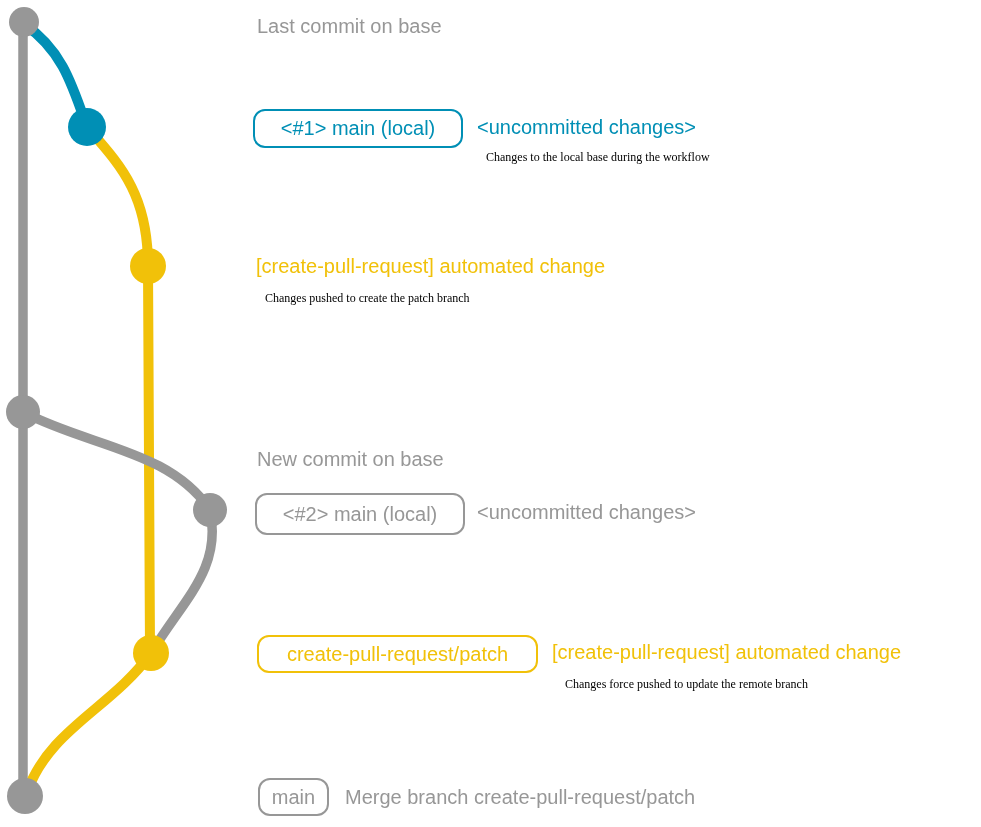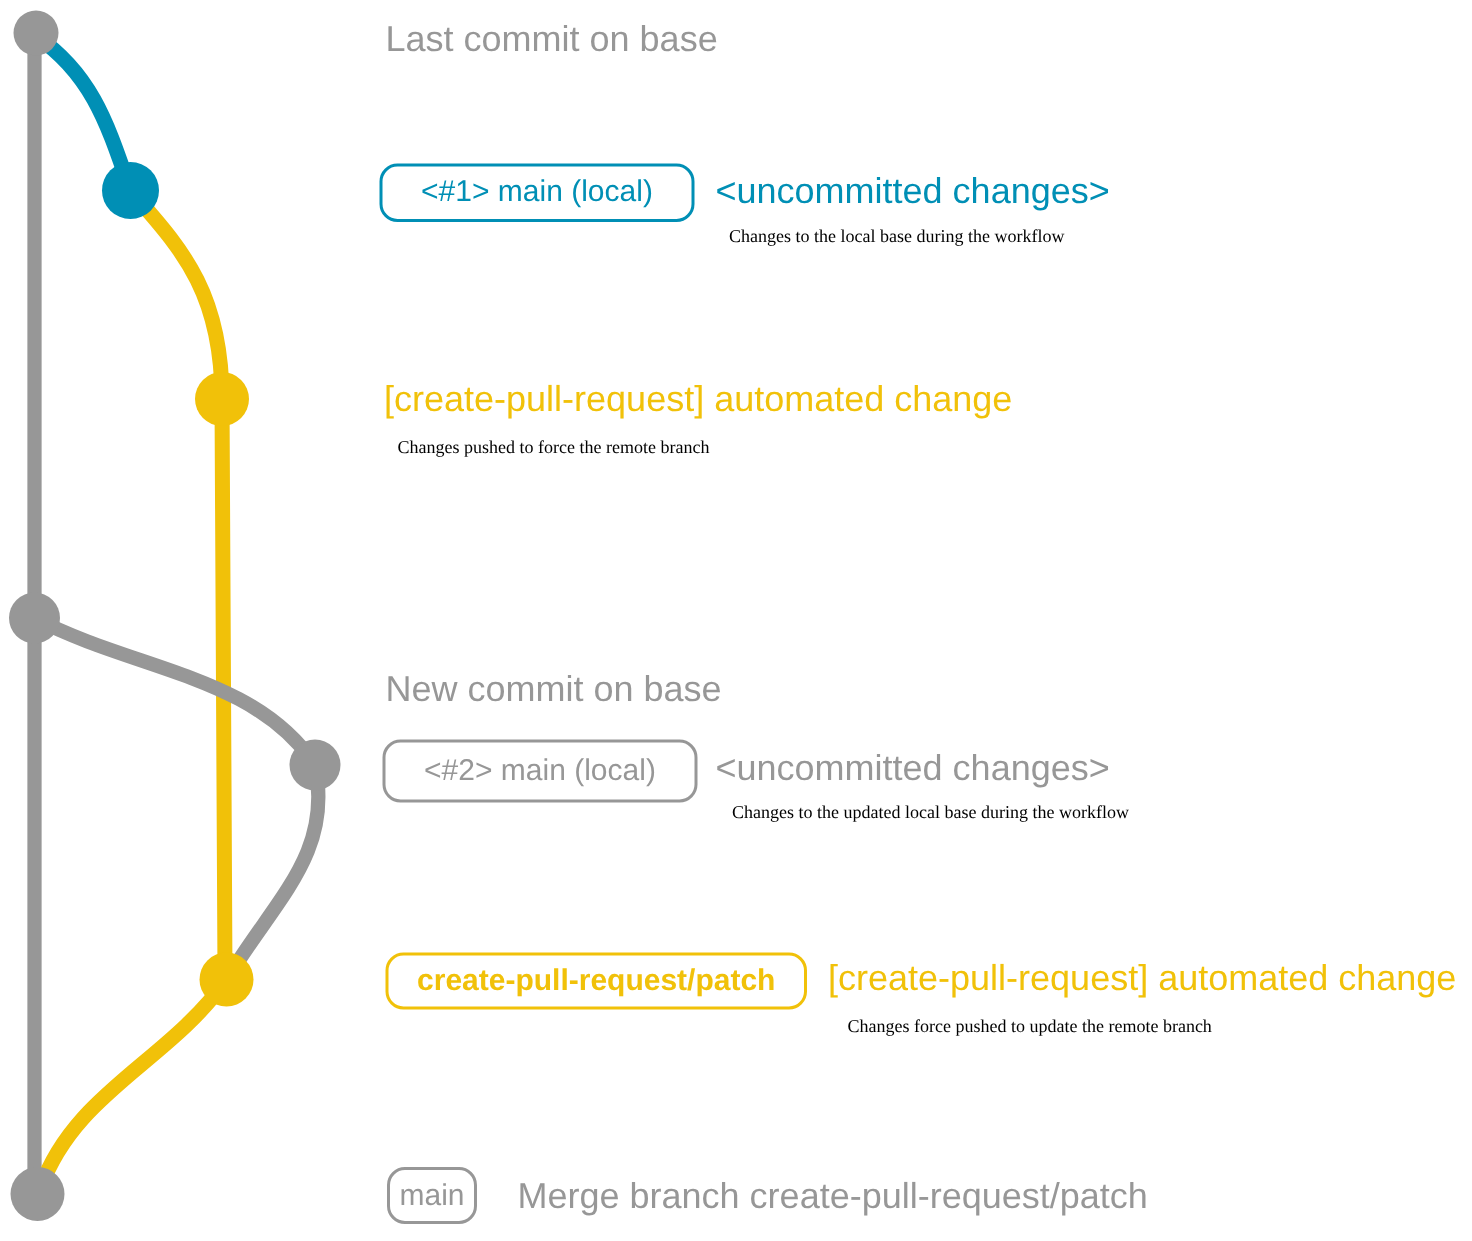--- a/index.html
+++ b/index.html
@@ -13,21 +13,21 @@
   .canvas{
     position:relative;
     width:981px;height:827px;
     background:var(--background);
     font-family:"Liberation Sans","DejaVu Sans",sans-serif;
     overflow:hidden;
   }
   .graph-svg{position:absolute;left:0;top:0;}
   .lbl{
     position:absolute;
-    font-size:24px;line-height:23px;
+    font-size:20px;line-height:23px;
     white-space:nowrap;
   }
   .lbl.base{color:var(--base);}
   .lbl.local{color:var(--local);}
   .lbl.patch{color:var(--patch);}
   .desc{
     position:absolute;
     font-family:"Liberation Serif","DejaVu Serif",serif;
     font-size:12px;line-height:21px;
     color:var(--description);
@@ -36,21 +36,21 @@
   .badge{
     position:absolute;
     display:flex;align-items:center;justify-content:center;
     box-sizing:border-box;
     border:2px solid;border-radius:12px;
     background:var(--background);
     font-size:20px;white-space:nowrap;
   }
   .badge.local{border-color:var(--local);color:var(--local);text-align:right;}
   .badge.base{border-color:var(--base);color:var(--base);}
-  .badge.patch{border-color:var(--patch);color:var(--patch);font-weight:bold;}
+  .badge.patch{border-color:var(--patch);color:var(--patch);}
   .stroke-base{stroke:var(--base);}
   .stroke-local{stroke:var(--local);}
   .stroke-patch{stroke:var(--patch);}
   .fill-base{fill:var(--base);}
   .fill-local{fill:var(--local);}
   .fill-patch{fill:var(--patch);}
   path{fill:none;stroke-linecap:round;}
 </style>
 </head>
 <body>
@@ -77,34 +77,33 @@
 
   <div class="lbl base" style="left:257px;top:15px;">Last commit on base</div>
 
   <div class="badge local" style="left:253px;top:109px;width:210px;height:39px;">
     <span>&lt;#1&gt; main (local)</span>
   </div>
   <div class="lbl local" style="left:477px;top:116px;">&lt;uncommitted changes&gt;</div>
   <div class="desc" style="left:486px;top:147px;">Changes to the local base during the workflow</div>
 
   <div class="lbl patch" style="left:256px;top:255px;">[create-pull-request] automated change</div>
-  <div class="desc" style="left:265px;top:288px;">Changes pushed to force the remote branch</div>
+  <div class="desc" style="left:265px;top:288px;">Changes pushed to create the patch branch</div>
 
   <div class="lbl base" style="left:257px;top:400px;margin-top:48px;">New commit on base</div>
 
   <div class="badge base" style="left:255px;top:493px;width:210px;height:42px;">
     <span>&lt;#2&gt; main (local)</span>
   </div>
   <div class="lbl base" style="left:477px;top:501px;">&lt;uncommitted changes&gt;</div>
-  <div class="desc" style="left:488px;top:531px;">Changes to the updated local base during the workflow</div>
 
   <div class="badge patch" style="left:257px;top:635px;width:281px;height:38px;">
     <span>create-pull-request/patch</span>
   </div>
   <div class="lbl patch" style="left:552px;top:641px;">[create-pull-request] automated change</div>
   <div class="desc" style="left:565px;top:674px;">Changes force pushed to update the remote branch</div>
 
-  <div class="badge base" style="left:258px;top:778px;width:60px;height:38px;">
+  <div class="badge base" style="left:258px;top:778px;width:71px;height:38px;">
     <span>main</span>
   </div>
   <div class="lbl base" style="left:345px;top:786px;">Merge branch create-pull-request/patch</div>
 
 </div>
 
 </body></html>

